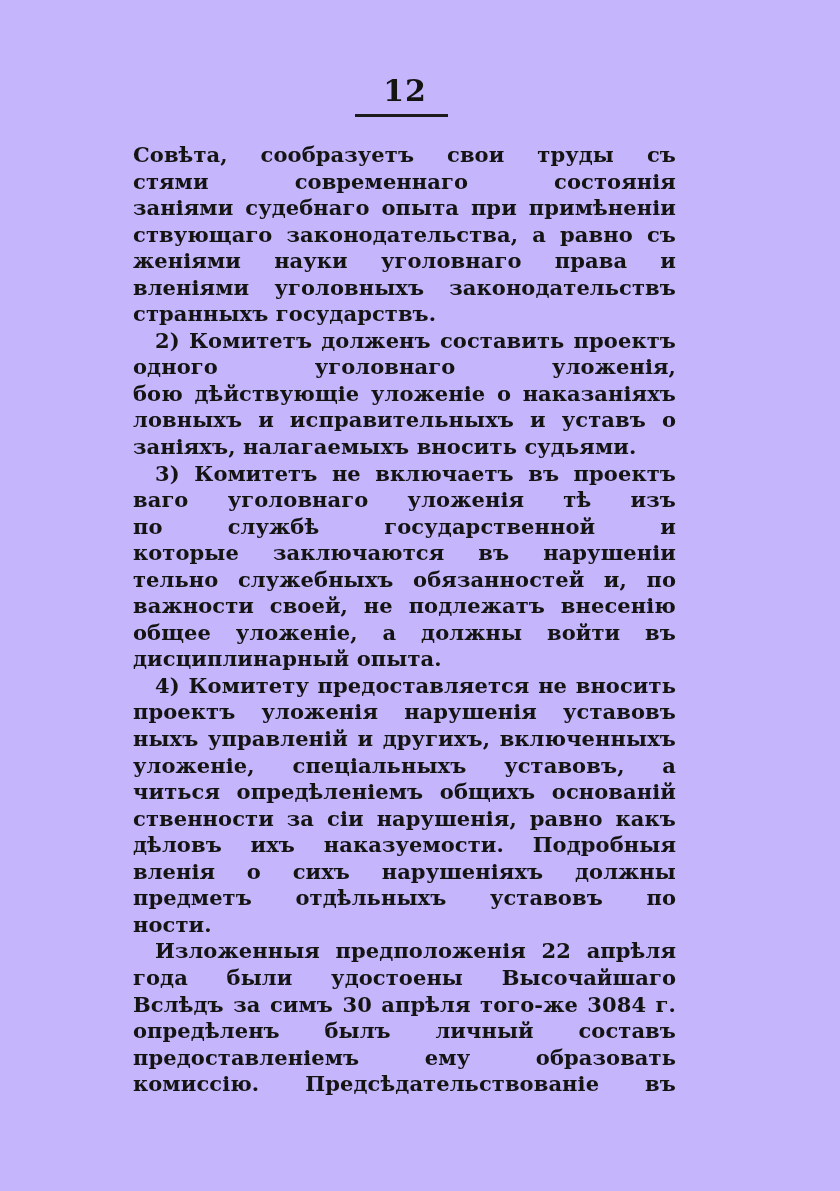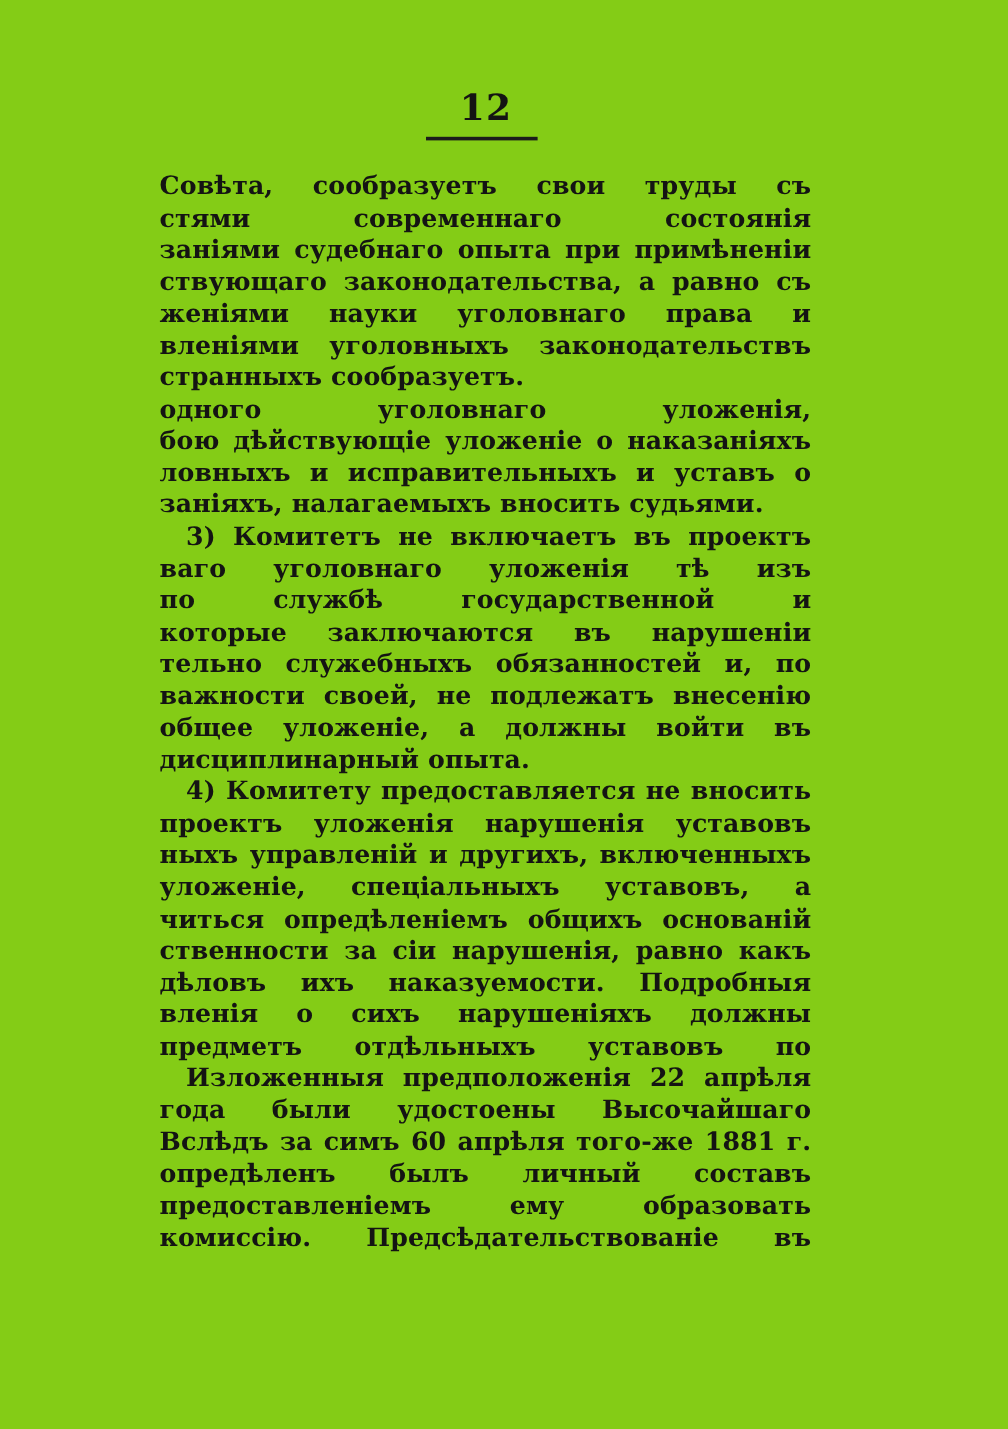--- a/index.html
+++ b/index.html
@@ -4,21 +4,21 @@
 <style>
   html, body {
     margin: 0;
     padding: 0;
     background: #ffffff;
   }
   .page {
     position: relative;
     width: 840px;
     height: 1191px;
-    background: #84cc16;
+    background: #c4b5fd;
     overflow: hidden;
     font-family: "DejaVu Serif", serif;
     color: #141413;
   }
   .pagenum-wrap {
     position: absolute;
     top: 74px;
     left: 305px;
     width: 200px;
     text-align: center;
@@ -72,23 +72,24 @@
   </div>
   <div class="header-rule"></div>
   <div class="textblock" id="textblock">
       <div class="paragraph">
         <div class="line">Совѣта, сообразуетъ свои труды съ потребно-</div>
         <div class="line">стями современнаго состоянія государства, ука-</div>
         <div class="line">заніями судебнаго опыта при примѣненіи дѣй-</div>
         <div class="line">ствующаго законодательства, а равно съ поло-</div>
         <div class="line">женіями науки уголовнаго права и постано-</div>
         <div class="line">вленіями уголовныхъ законодательствъ ино-</div>
-        <div class="line nofill">странныхъ сообразуетъ.</div>
+        <div class="line nofill">странныхъ государствъ.</div>
       </div>
       <div class="paragraph">
+        <div class="line indent">2) Комитетъ долженъ составить проектъ</div>
         <div class="line">одного уголовнаго уложенія, замѣняющаго со</div>
         <div class="line">бою дѣйствующіе уложеніе о наказаніяхъ уго-</div>
         <div class="line">ловныхъ и исправительныхъ и уставъ о нака-</div>
         <div class="line nofill">заніяхъ, налагаемыхъ вносить судьями.</div>
       </div>
       <div class="paragraph">
         <div class="line indent">3) Комитетъ не включаетъ въ проектъ но-</div>
         <div class="line">ваго уголовнаго уложенія тѣ изъ проступковъ</div>
         <div class="line">по службѣ государственной и общественной,</div>
         <div class="line">которые заключаются въ нарушеніи исключи-</div>
@@ -100,23 +101,24 @@
       <div class="paragraph">
         <div class="line indent">4) Комитету предоставляется не вносить въ</div>
         <div class="line">проектъ уложенія нарушенія уставовъ казен-</div>
         <div class="line">ныхъ управленій и другихъ, включенныхъ въ</div>
         <div class="line">уложеніе, спеціальныхъ уставовъ, а ограни-</div>
         <div class="line">читься опредѣленіемъ общихъ основаній отвѣт-</div>
         <div class="line">ственности за сіи нарушенія, равно какъ пре-</div>
         <div class="line">дѣловъ ихъ наказуемости. Подробныя постано-</div>
         <div class="line">вленія о сихъ нарушеніяхъ должны составить</div>
         <div class="line">предметъ отдѣльныхъ уставовъ по принадлеж-</div>
+        <div class="line nofill">ности.</div>
       </div>
       <div class="paragraph">
         <div class="line indent">Изложенныя предположенія 22 апрѣля 1881</div>
         <div class="line">года были удостоены Высочайшаго утвержденія.</div>
-        <div class="line">Вслѣдъ за симъ 60 апрѣля того-же 1881 г.</div>
+        <div class="line">Вслѣдъ за симъ 30 апрѣля того-же 3084 г.</div>
         <div class="line">опредѣленъ былъ личный составъ комитета, съ</div>
         <div class="line">предоставленіемъ ему образовать редакціонную</div>
         <div class="line">комиссію. Предсѣдательствованіе въ редакціон-</div>
       </div>
     </div>
 </div>
 
 </body></html>

